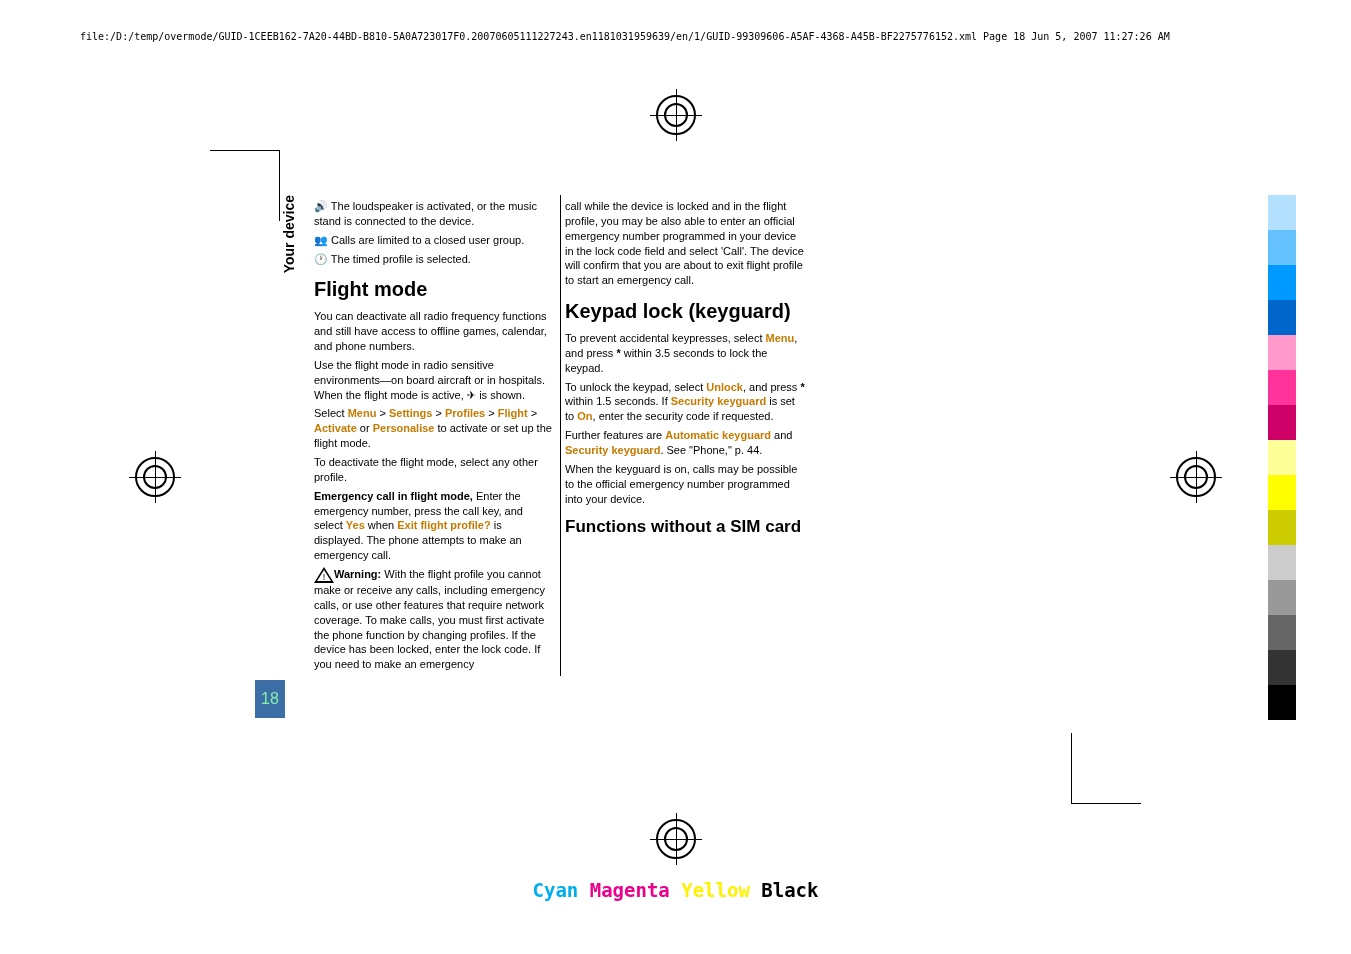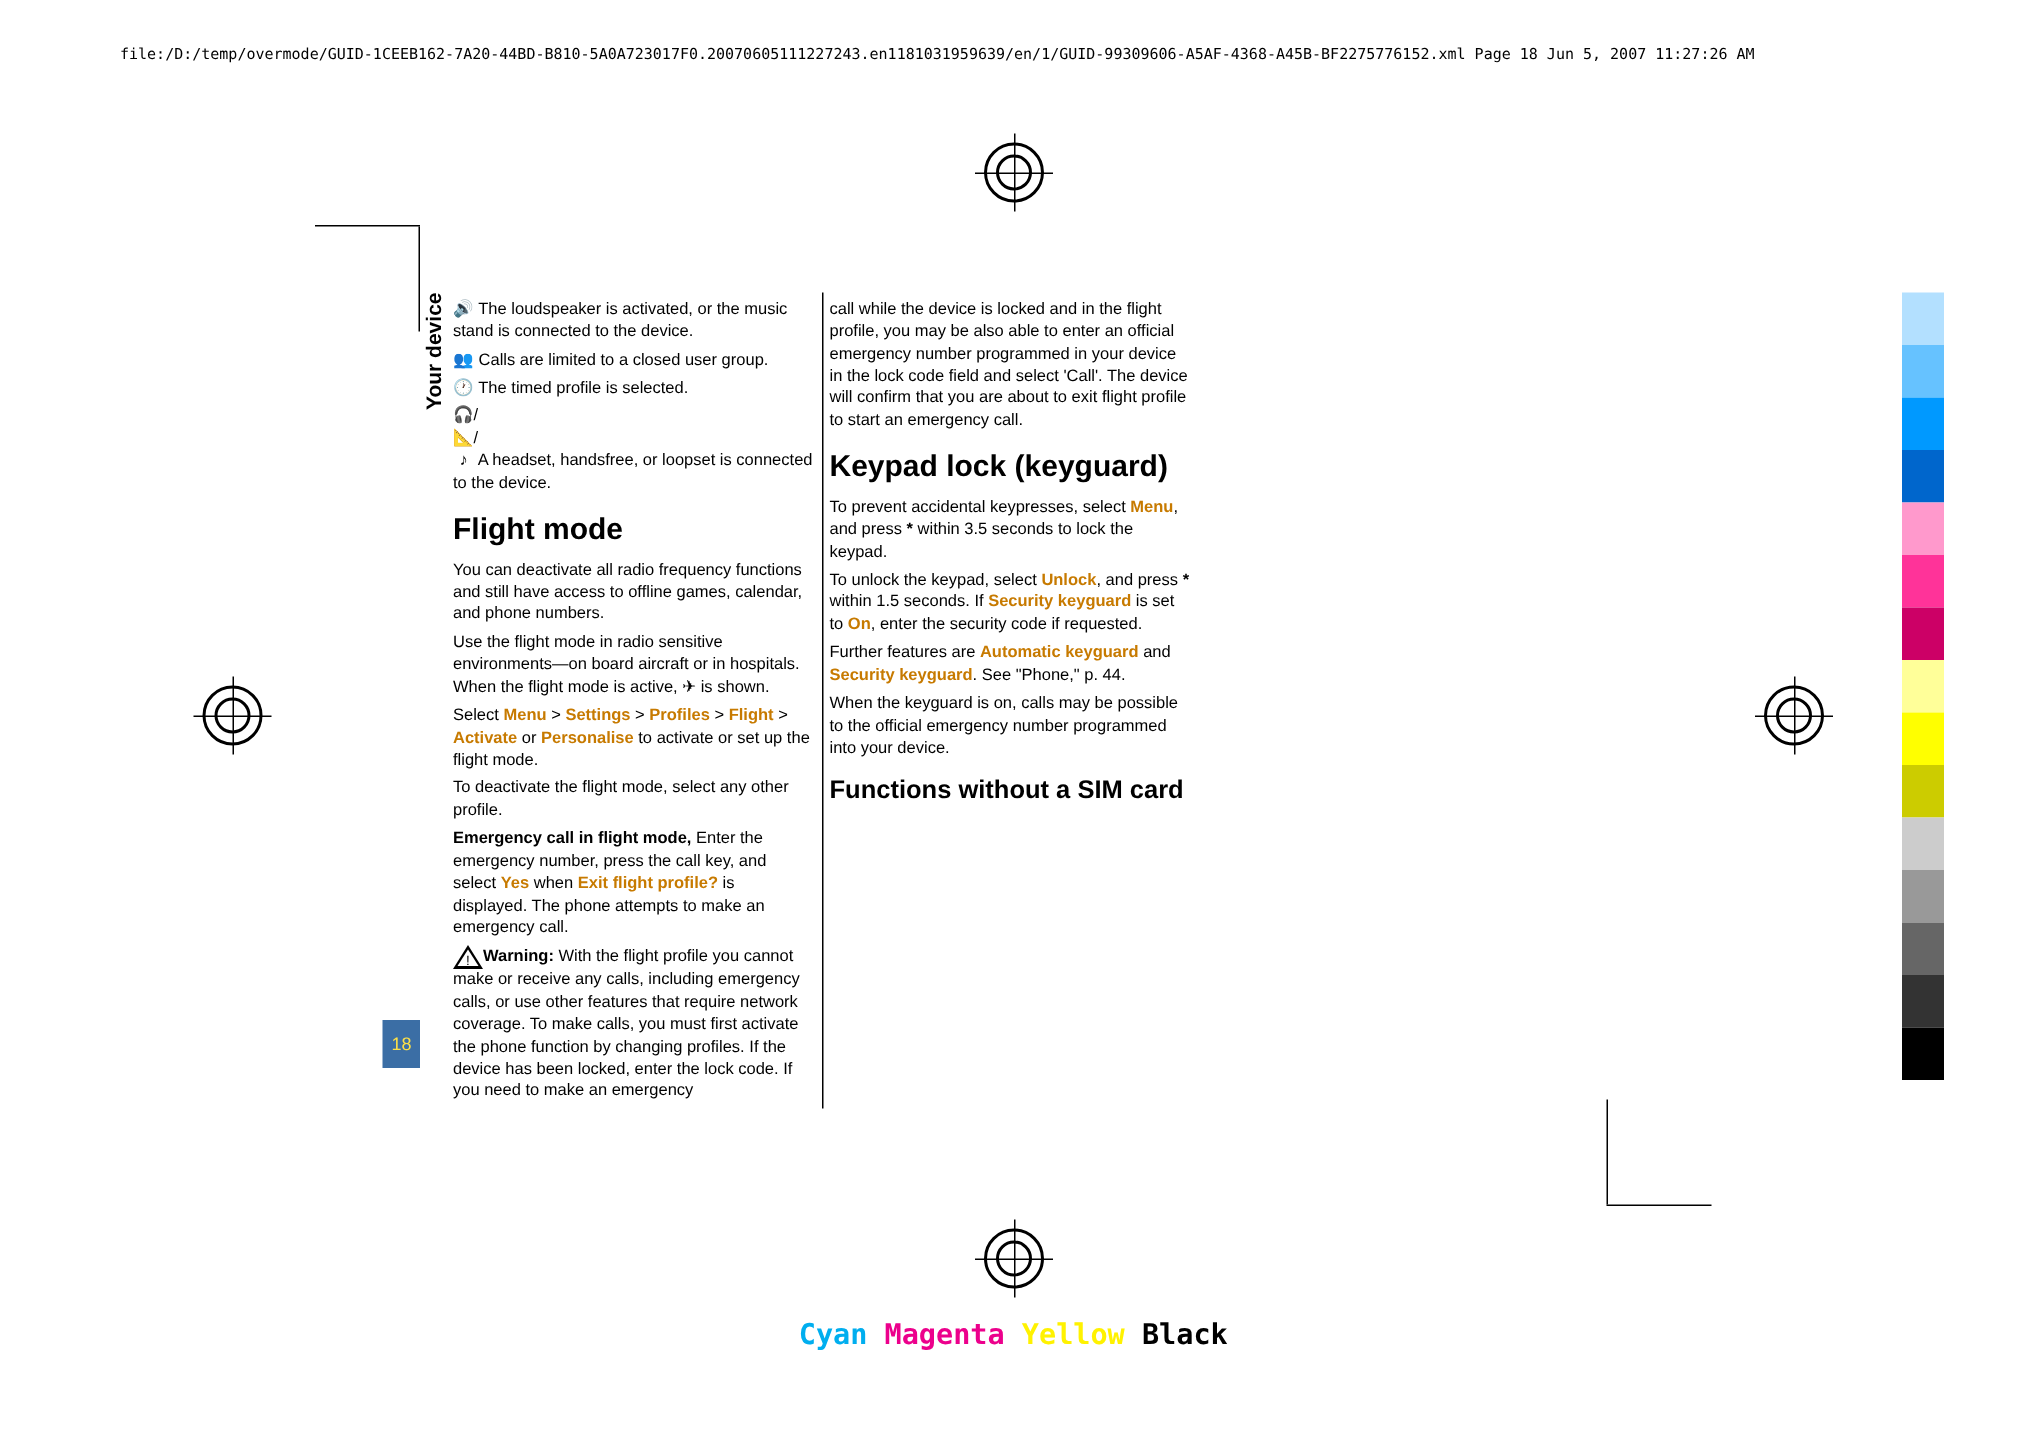--- a/index.html
+++ b/index.html
@@ -10,24 +10,24 @@
 .crop-left{position:absolute;top:50%;left:135px;transform:translateY(-50%);width:40px;height:40px}
 .crop-right{position:absolute;top:50%;right:135px;transform:translateY(-50%);width:40px;height:40px}
 .reg-mark{border:2px solid #000;border-radius:50%;width:36px;height:36px;position:relative}
 .reg-mark::before{content:'';position:absolute;top:50%;left:-8px;right:-8px;border-top:1px solid #000}
 .reg-mark::after{content:'';position:absolute;left:50%;top:-8px;bottom:-8px;border-left:1px solid #000}
 .reg-inner{position:absolute;top:6px;left:6px;right:6px;bottom:6px;border:2px solid #000;border-radius:50%}
 .corner-tl{position:absolute;top:150px;left:210px;width:70px;height:15px;border-top:1px solid #000}
 .corner-tl::after{content:'';position:absolute;right:0;top:0;height:70px;border-right:1px solid #000}
 .corner-br{position:absolute;bottom:150px;right:210px;width:70px;height:15px;border-bottom:1px solid #000}
 .corner-br::after{content:'';position:absolute;left:0;bottom:0;height:70px;border-left:1px solid #000}
-.content{position:absolute;top:195px;left:302px;width:500px;display:flex;gap:12px}
+.content{position:absolute;top:195px;left:314px;width:500px;display:flex;gap:12px}
 .col{width:240px}
 .side-label{position:absolute;top:195px;left:280px;writing-mode:vertical-rl;transform:rotate(180deg);font-weight:bold;font-size:14px}
-.page-num{position:absolute;top:680px;left:255px;background:#3b6ea5;color:#fde047;padding:8px 6px;font-size:12px}
+.page-num{position:absolute;top:680px;left:255px;background:#3b6ea5;color:#86efac;padding:8px 6px;font-size:16px}
 .h1{font-size:20px;font-weight:bold;margin:10px 0 6px}
 .h2{font-size:17px;font-weight:bold;margin:10px 0 6px}
 .link{color:#c77a00;font-weight:bold}
 .icon{display:inline-block;width:14px;text-align:center}
 .warn-icon{display:inline-block;width:20px;height:16px;vertical-align:middle}
 p{margin:4px 0}
 .color-bar{position:absolute;right:55px;top:195px;width:28px}
 .color-bar div{height:35px}
 .footer-colors{position:absolute;bottom:50px;left:50%;transform:translateX(-50%);font-family:monospace;font-weight:bold;font-size:19px}
 .cyan{color:#00aeef}.magenta{color:#ec008c}.yellow{color:#fff200}.black{color:#000}
@@ -64,21 +64,20 @@
 <div class="corner-br"></div>
 
 <div class="side-label">Your device</div>
 <div class="page-num">18</div>
 
 <div class="content">
 <div class="col">
 <p><span class="icon">🔊</span><span>  The loudspeaker is activated, or the music stand is connected to the device.</span></p>
 <p><span class="icon">👥</span><span>  Calls are limited to a closed user group.</span></p>
 <p><span class="icon">🕐</span><span>  The timed profile is selected.</span></p>
-<p><span class="icon">🎧/📐/♪</span><span>  A headset, handsfree, or loopset is connected to the device.</span></p>
 <div class="h1">Flight mode</div>
 <p>You can deactivate all radio frequency functions and still have access to offline games, calendar, and phone numbers.</p>
 <p><span>Use the flight mode in radio sensitive environments—on board aircraft or in hospitals. When the flight mode is active, </span><span>✈</span><span> is shown.</span></p>
 <p><span>Select </span><span class="link">Menu</span><span> &gt; </span><span class="link">Settings</span><span> &gt; </span><span class="link">Profiles</span><span> &gt; </span><span class="link">Flight</span><span> &gt; </span><span class="link">Activate</span><span> or </span><span class="link">Personalise</span><span> to activate or set up the flight mode.</span></p>
 <p>To deactivate the flight mode, select any other profile.</p>
 <p><b>Emergency call in flight mode, </b><span>Enter the emergency number, press the call key, and select </span><span class="link">Yes</span><span> when </span><span class="link">Exit flight profile?</span><span> is displayed. The phone attempts to make an emergency call.</span></p>
 <p><span class="warn-icon"><svg viewBox="0 0 20 16">
               <path d="M10 0 L20 16 L0 16 Z" fill="#000"></path>
               <path d="M10 3 L17 14 L3 14 Z" fill="#fff"></path>
               <text x="10" y="13" text-anchor="middle" font-size="9" fill="#000">!</text>

